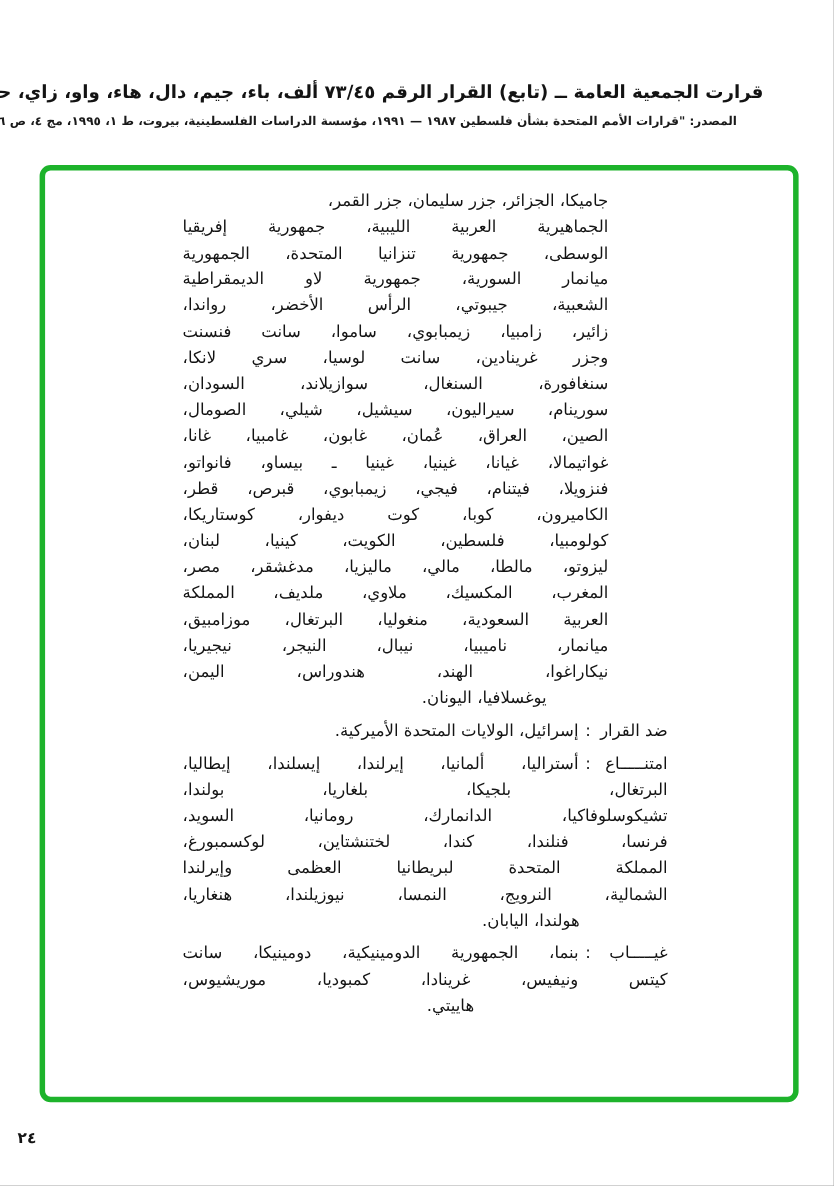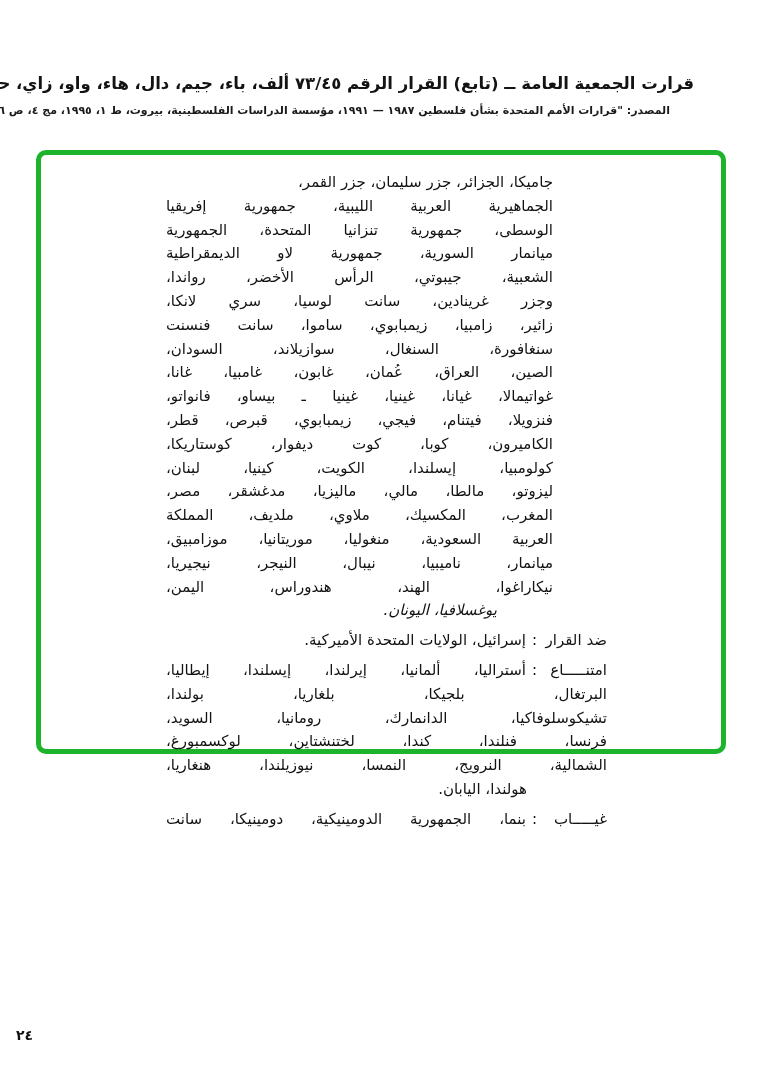--- a/index.html
+++ b/index.html
@@ -12,37 +12,37 @@
     position:absolute;top:74px;left:30px;right:64px;
     direction:rtl;text-align:right;white-space:nowrap;
     font-weight:bold;font-size:16.5px;letter-spacing:0;
   }
   .source{
     position:absolute;top:104px;left:30px;right:88px;
     direction:rtl;text-align:right;white-space:nowrap;
     font-weight:bold;font-size:11px;color:#1a1a1a;
   }
   .green-box{
-    position:absolute;left:36px;top:150px;width:690px;height:604px;
+    position:absolute;left:36px;top:150px;width:690px;height:852px;
     box-sizing:border-box;border:5px solid #1db32b;border-radius:10px;
     background:#ffffff;
   }
   .content{
     position:absolute;top:0;left:0;right:0;bottom:0;
     box-sizing:border-box;padding:16px 114px 0 125px;
     direction:rtl;font-size:15px;line-height:23.8px;
   }
   .line{
     text-align:justify;text-align-last:justify;
   }
   .line.natural{text-align-last:right;}
   
   .favor{margin-right:54px;}
   .favor .line:first-child{text-align-last:right;}
-  .favor .line:last-child{text-align-last:right;padding-right:56px;box-sizing:border-box;font-style:italic;}
+  .favor .line:last-child{text-align-last:right;padding-right:56px;box-sizing:border-box;}
   
   .section{margin-top:6px;}
   .section .line{}
   .section .line.first{margin-right:0;}
   .label{display:inline-block;min-width:66px;white-space:nowrap;}
   .colon{padding:0 4px 0 6px;}
   #abstain-lines .line:last-child{text-align-last:right;padding-right:80px;box-sizing:border-box;}
   #absent-lines .line:last-child{text-align-last:right;padding-right:176px;box-sizing:border-box;}
   .pagenum{
     position:absolute;top:1027px;left:16px;width:748px;text-align:left;
@@ -59,59 +59,65 @@
 
   <div class="green-box">
     <div class="content">
 
       <div class="favor" id="favor-lines">
           <div class="line">جاميكا، الجزائر، جزر سليمان، جزر القمر،</div>
           <div class="line">الجماهيرية العربية الليبية، جمهورية إفريقيا</div>
           <div class="line">الوسطى، جمهورية تنزانيا المتحدة، الجمهورية</div>
           <div class="line">ميانمار السورية، جمهورية لاو الديمقراطية</div>
           <div class="line">الشعبية، جيبوتي، الرأس الأخضر، رواندا،</div>
+          <div class="line">زائير، زامبيا، زيمبابوي، ساموا، سانت فنسنت</div>
           <div class="line">وجزر غرينادين، سانت لوسيا، سري لانكا،</div>
-          <div class="line">زائير، زامبيا، زيمبابوي، ساموا، سانت فنسنت</div>
           <div class="line">سنغافورة، السنغال، سوازيلاند، السودان،</div>
+          <div class="line">سورينام، سيراليون، سيشيل، شيلي، الصومال،</div>
           <div class="line">الصين، العراق، عُمان، غابون، غامبيا، غانا،</div>
           <div class="line">غواتيمالا، غيانا، غينيا، غينيا ـ بيساو، فانواتو،</div>
           <div class="line">فنزويلا، فيتنام، فيجي، زيمبابوي، قبرص، قطر،</div>
           <div class="line">الكاميرون، كوبا، كوت ديفوار، كوستاريكا،</div>
-          <div class="line">كولومبيا، إيسلندا، الكويت، كينيا، لبنان،</div>
+          <div class="line">كولومبيا، فلسطين، الكويت، كينيا، لبنان،</div>
           <div class="line">ليزوتو، مالطا، مالي، ماليزيا، مدغشقر، مصر،</div>
           <div class="line">المغرب، المكسيك، ملاوي، ملديف، المملكة</div>
-          <div class="line">العربية السعودية، منغوليا، موريتانيا، موزامبيق،</div>
+          <div class="line">العربية السعودية، منغوليا، البرتغال، موزامبيق،</div>
           <div class="line">ميانمار، ناميبيا، نيبال، النيجر، نيجيريا،</div>
           <div class="line">نيكاراغوا، الهند، هندوراس، اليمن،</div>
           <div class="line">يوغسلافيا، اليونان.</div>
         </div>
 
       <div class="section">
         <div class="line first natural">
           <span class="label">ضد القرار</span><span class="colon">:</span><span>إسرائيل، الولايات المتحدة الأميركية.</span>
         </div>
       </div>
 
       <div class="section">
         <div class="line first">
           <span class="label">امتنـــــاع</span><span class="colon">:</span><span>أستراليا، ألمانيا، إيرلندا، إيسلندا، إيطاليا،</span>
         </div>
         <div id="abstain-lines">
             <div class="line">البرتغال، بلجيكا، بلغاريا، بولندا،</div>
             <div class="line">تشيكوسلوفاكيا، الدانمارك، رومانيا، السويد،</div>
             <div class="line">فرنسا، فنلندا، كندا، لختنشتاين، لوكسمبورغ،</div>
+            <div class="line">المملكة المتحدة لبريطانيا العظمى وإيرلندا</div>
             <div class="line">الشمالية، النرويج، النمسا، نيوزيلندا، هنغاريا،</div>
             <div class="line">هولندا، اليابان.</div>
           </div>
       </div>
 
       <div class="section">
         <div class="line first">
           <span class="label">غيـــــاب</span><span class="colon">:</span><span>بنما، الجمهورية الدومينيكية، دومينيكا، سانت</span>
         </div>
+        <div id="absent-lines">
+            <div class="line">كيتس ونيفيس، غرينادا، كمبوديا، موريشيوس،</div>
+            <div class="line">هاييتي.</div>
+          </div>
       </div>
 
     </div>
   </div>
 
   <div class="pagenum">٢٤</div>
 
 </div>
 
 </body></html>

